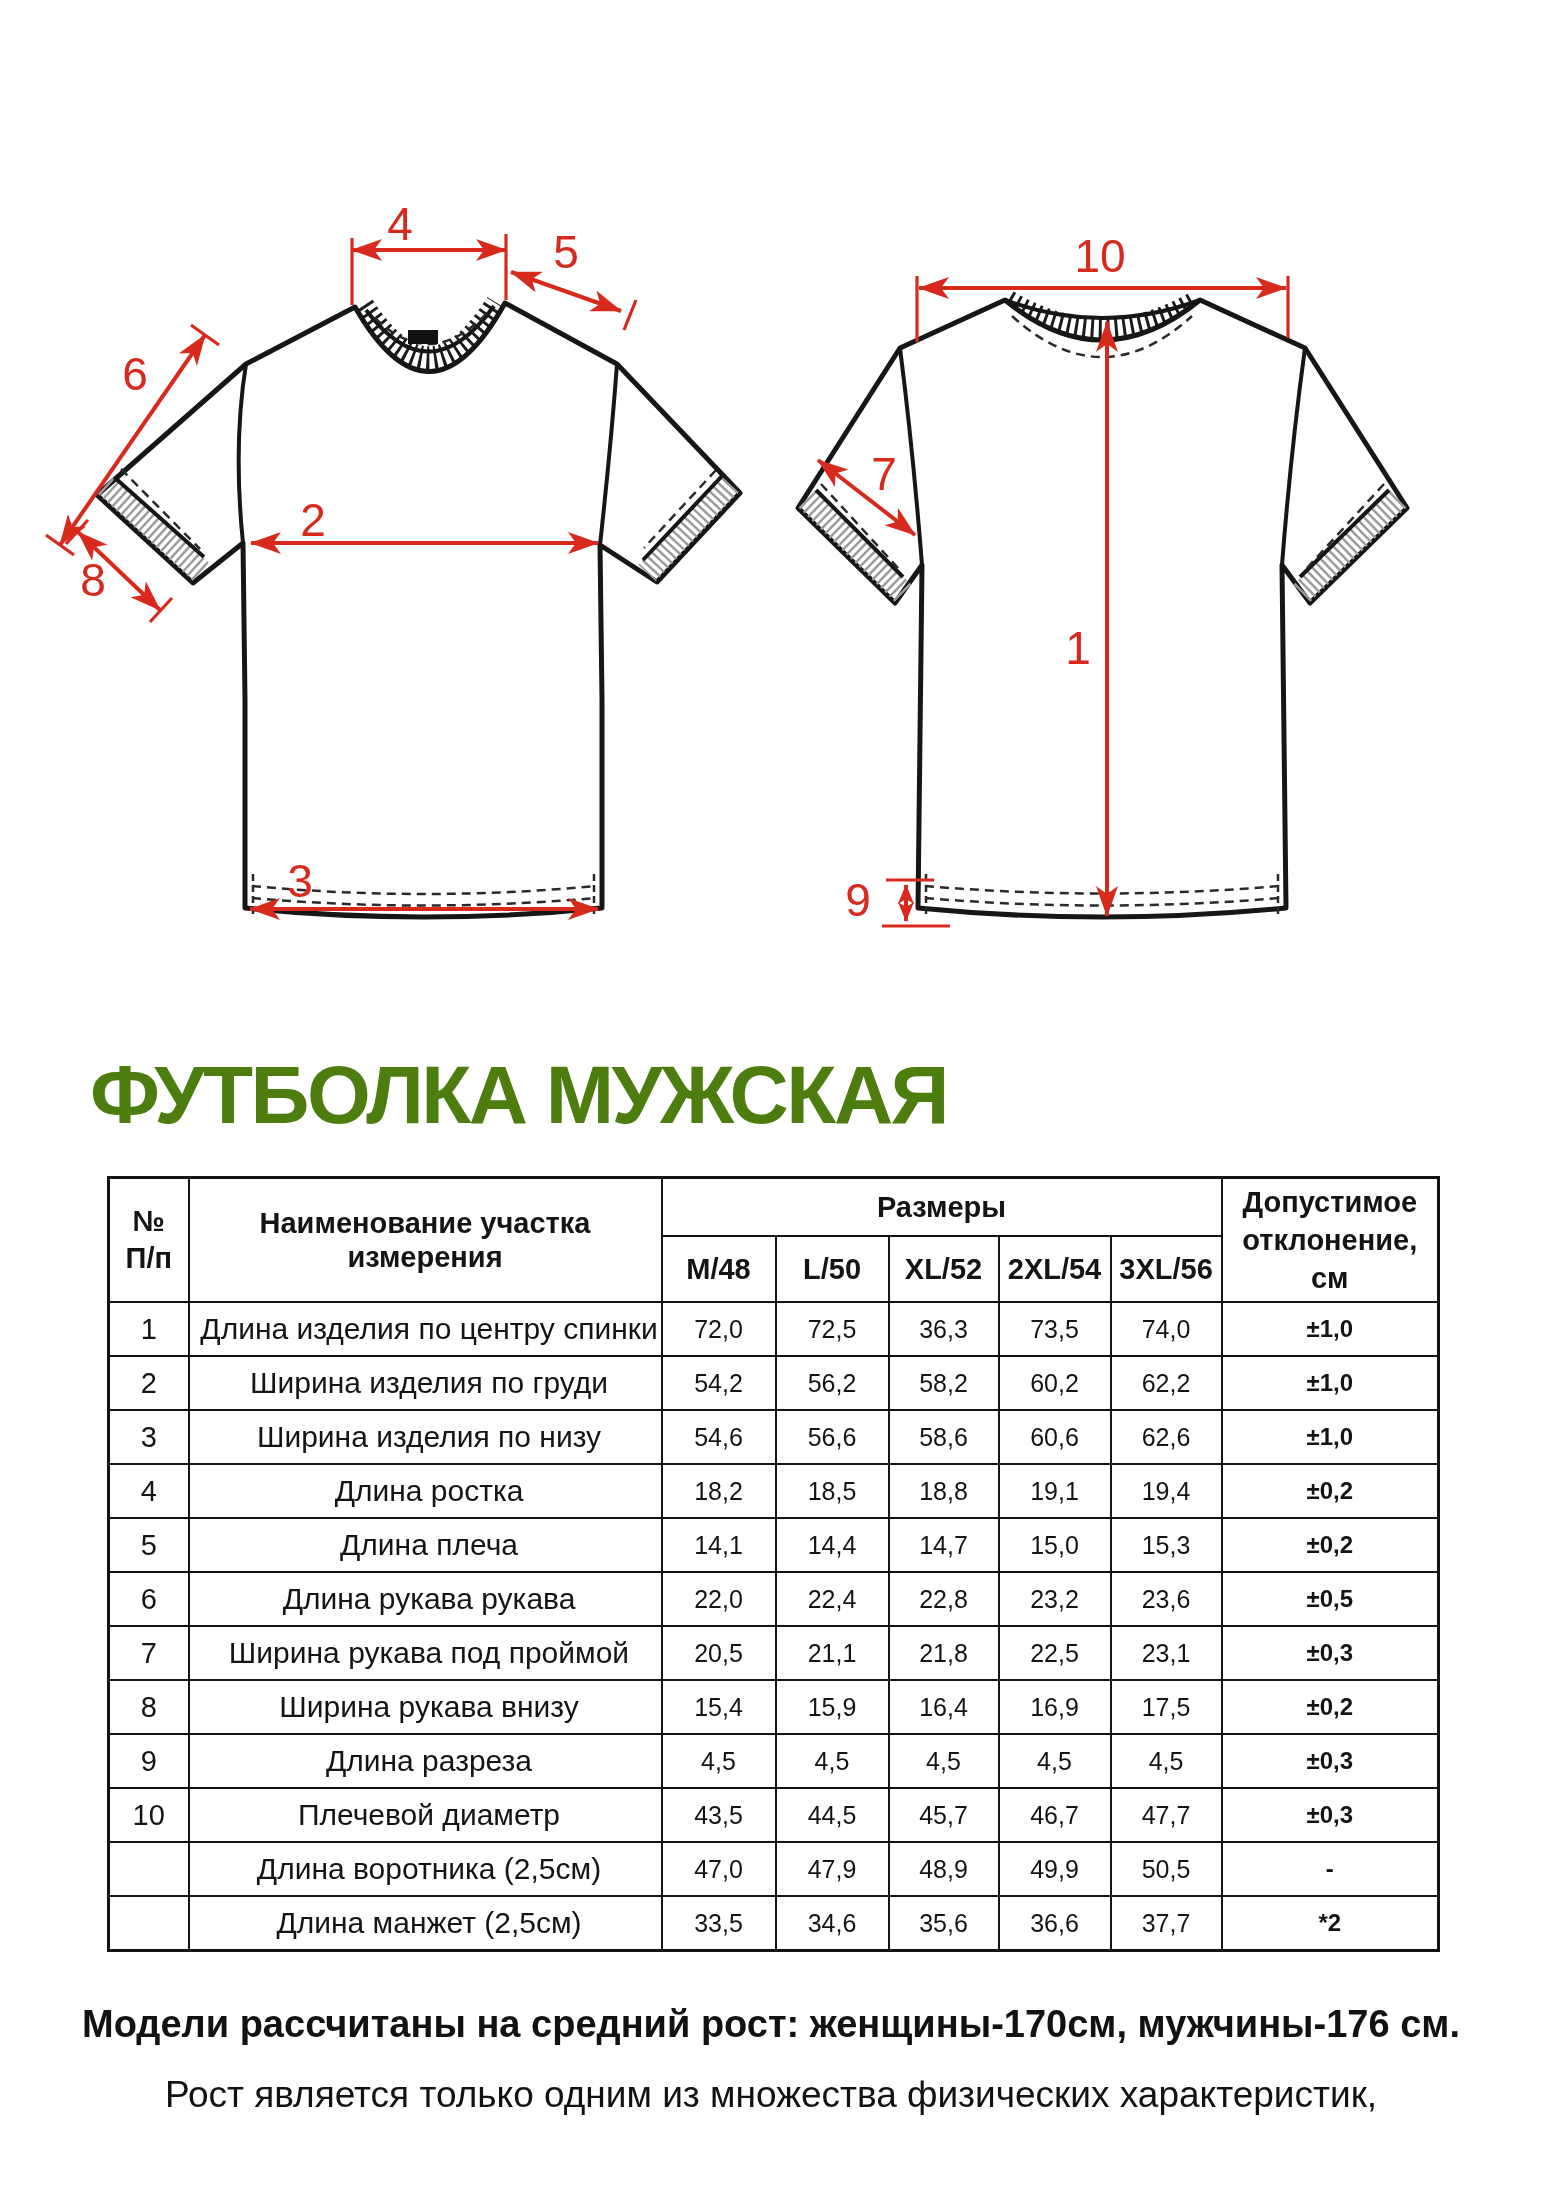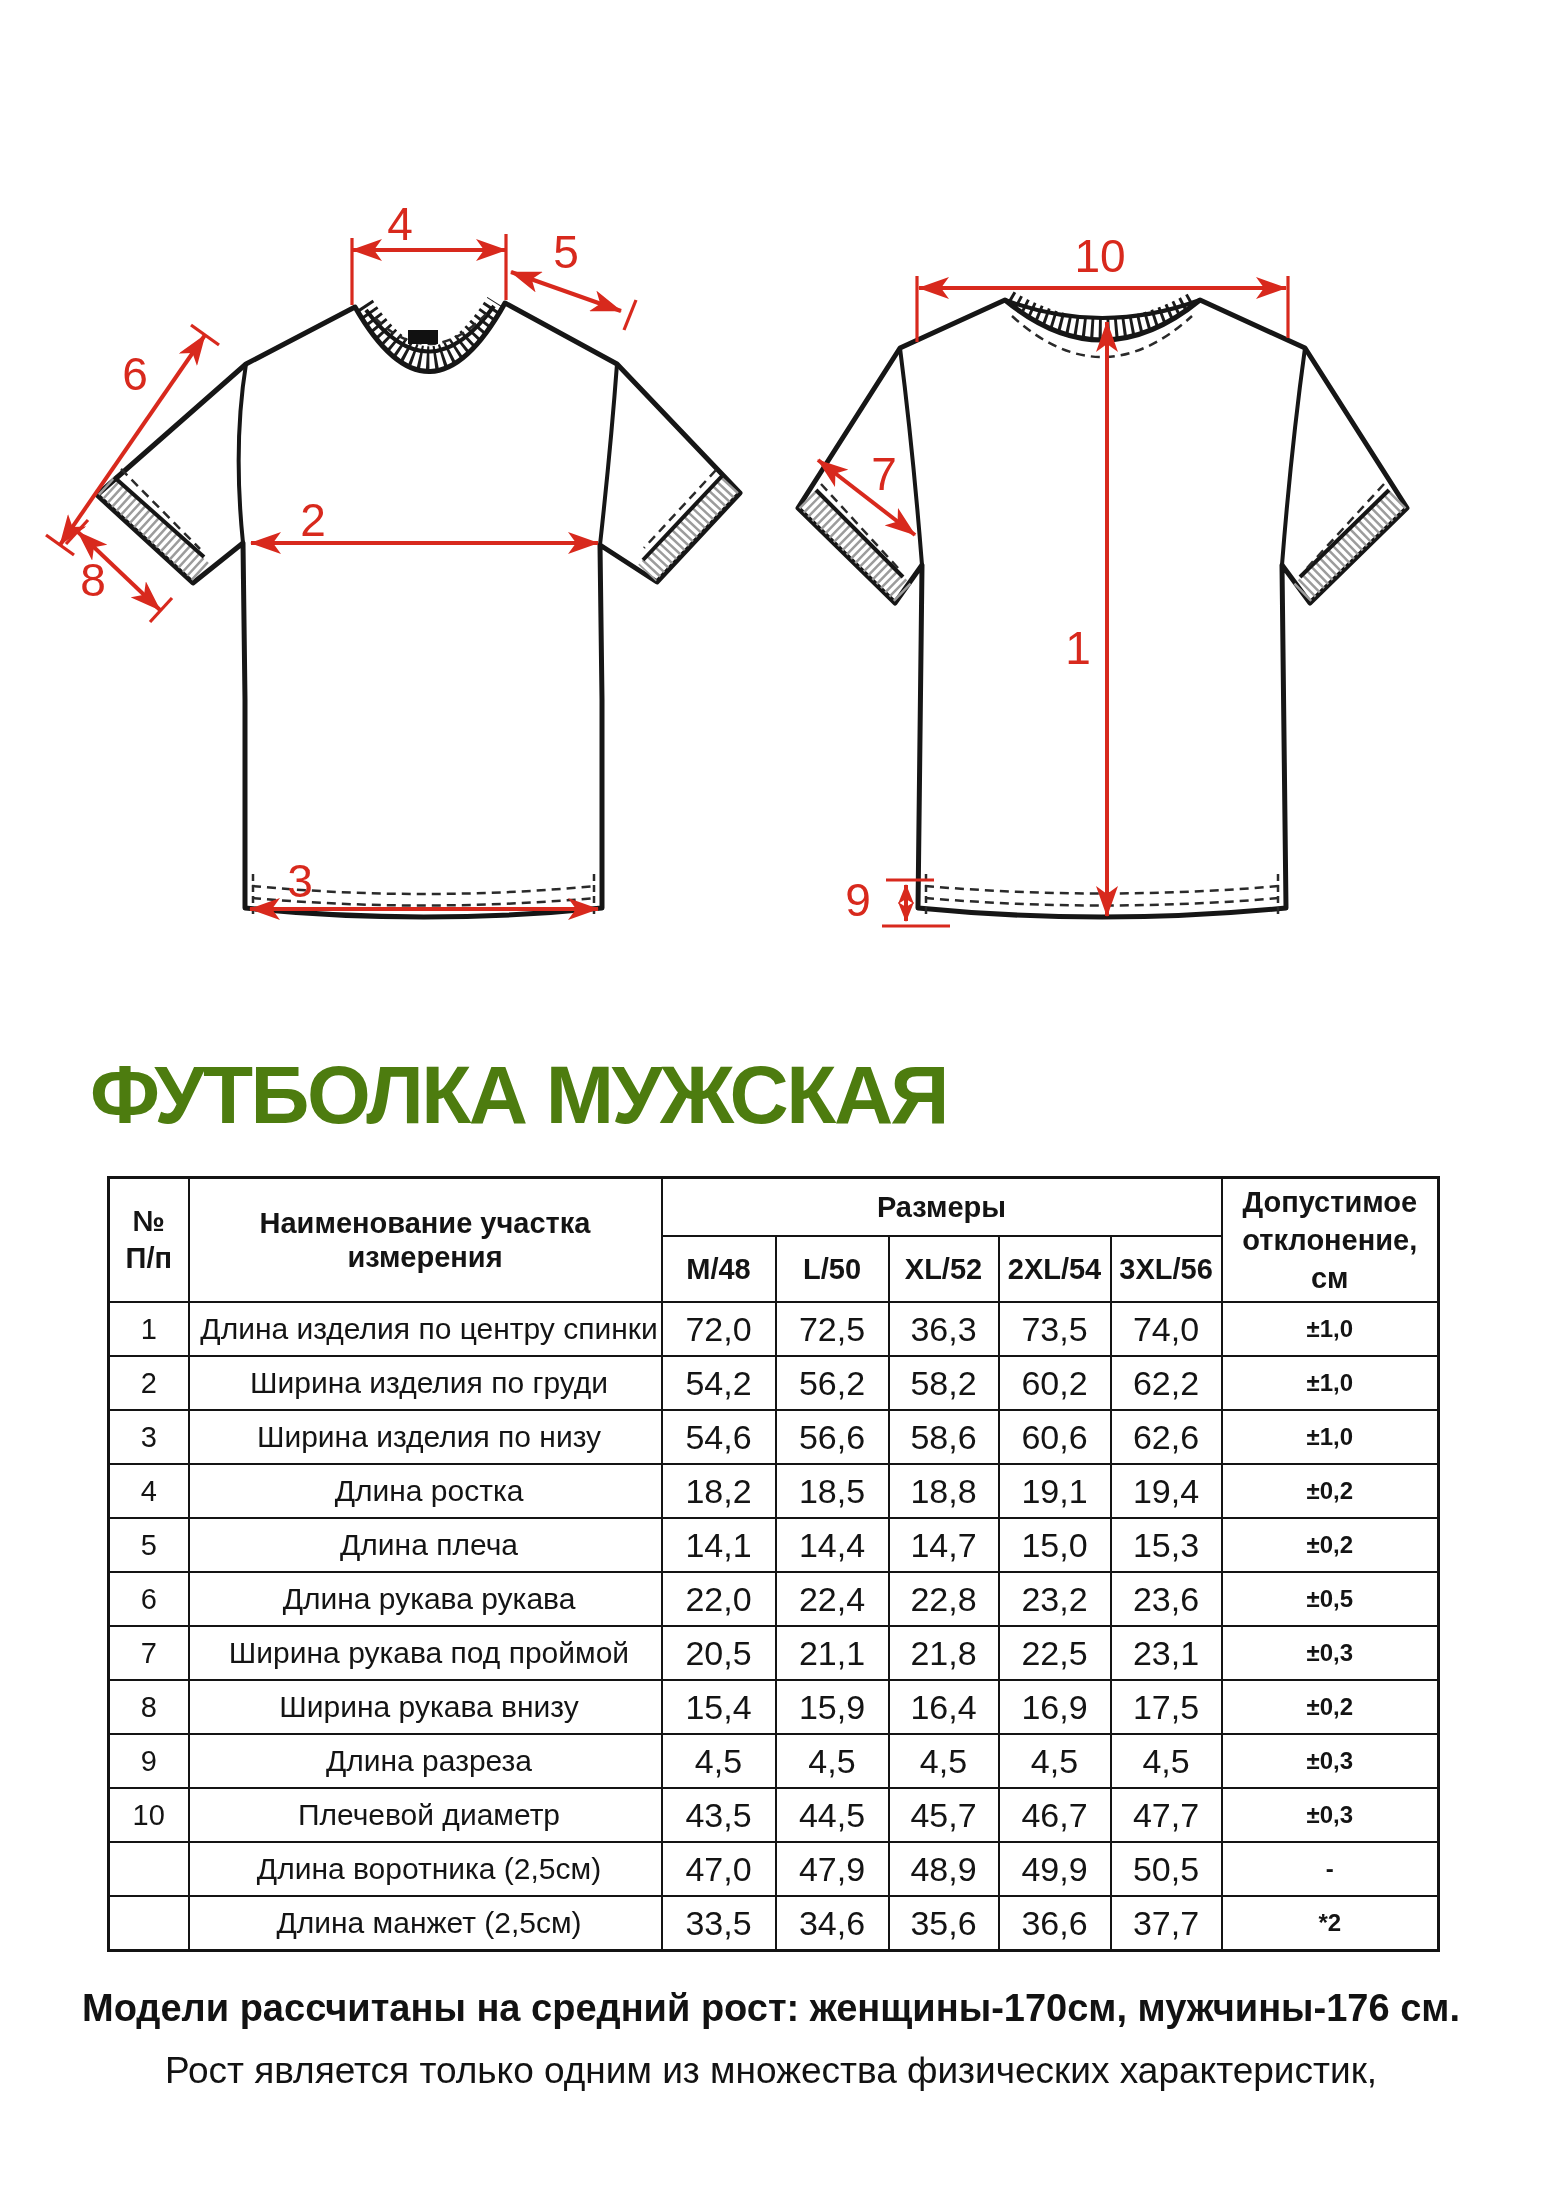--- a/index.html
+++ b/index.html
@@ -27,25 +27,25 @@
   .size-table th,.size-table td{border:2px solid #141414;text-align:center;
         vertical-align:middle;padding:0;overflow:hidden;}
   .size-table th{font-weight:bold;font-size:29px;line-height:34px;}
   .h-sizes{height:56px;}
   .size-th{height:64px;}
   .h-num div{line-height:37px;}
   .h-tol div{line-height:38px;}
   .size-table tbody td{height:52px;}
   .c-num{font-size:29px;}
   .c-name{text-align:center;padding-left:8px !important;font-size:30px;}
-  .c-val{font-size:34px;}
+  .c-val{font-size:25px;}
   .c-tol{font-size:24px;font-weight:bold;}
 
   .footer{position:absolute;top:1982px;left:0;width:1542px;text-align:center;color:#121212;}
-  .footer p{margin:0;}
+  .footer p{margin:16px;}
   .f1{font-size:38px;font-weight:bold;line-height:52px;margin-bottom:8px !important;}
   .f2,.f3{font-size:37px;line-height:57px;}
 </style>
 </head>
 <body>
 
 <div class="page">
 
   <svg class="diagram" viewBox="0 130 1542 850">
     <defs>

